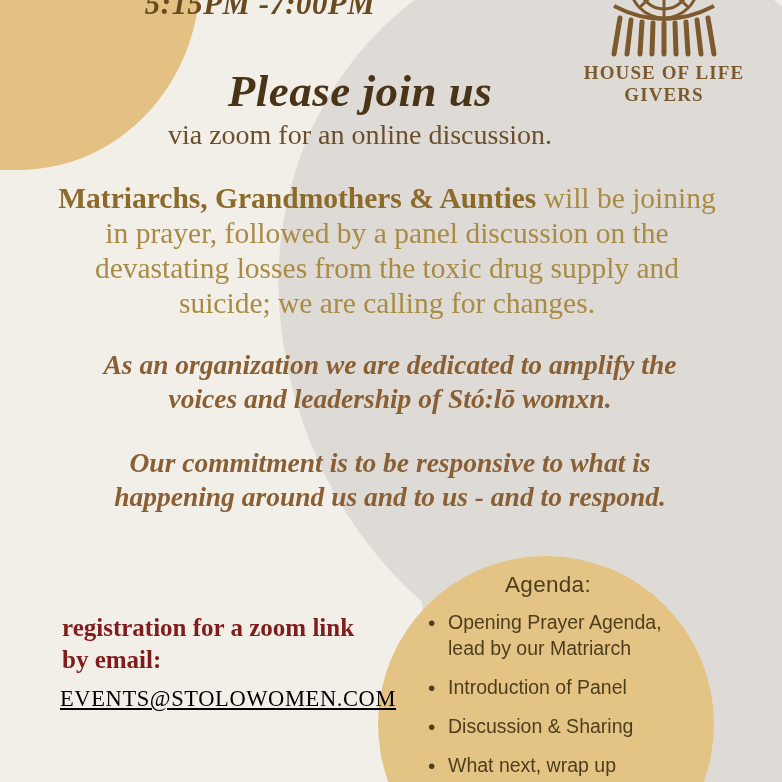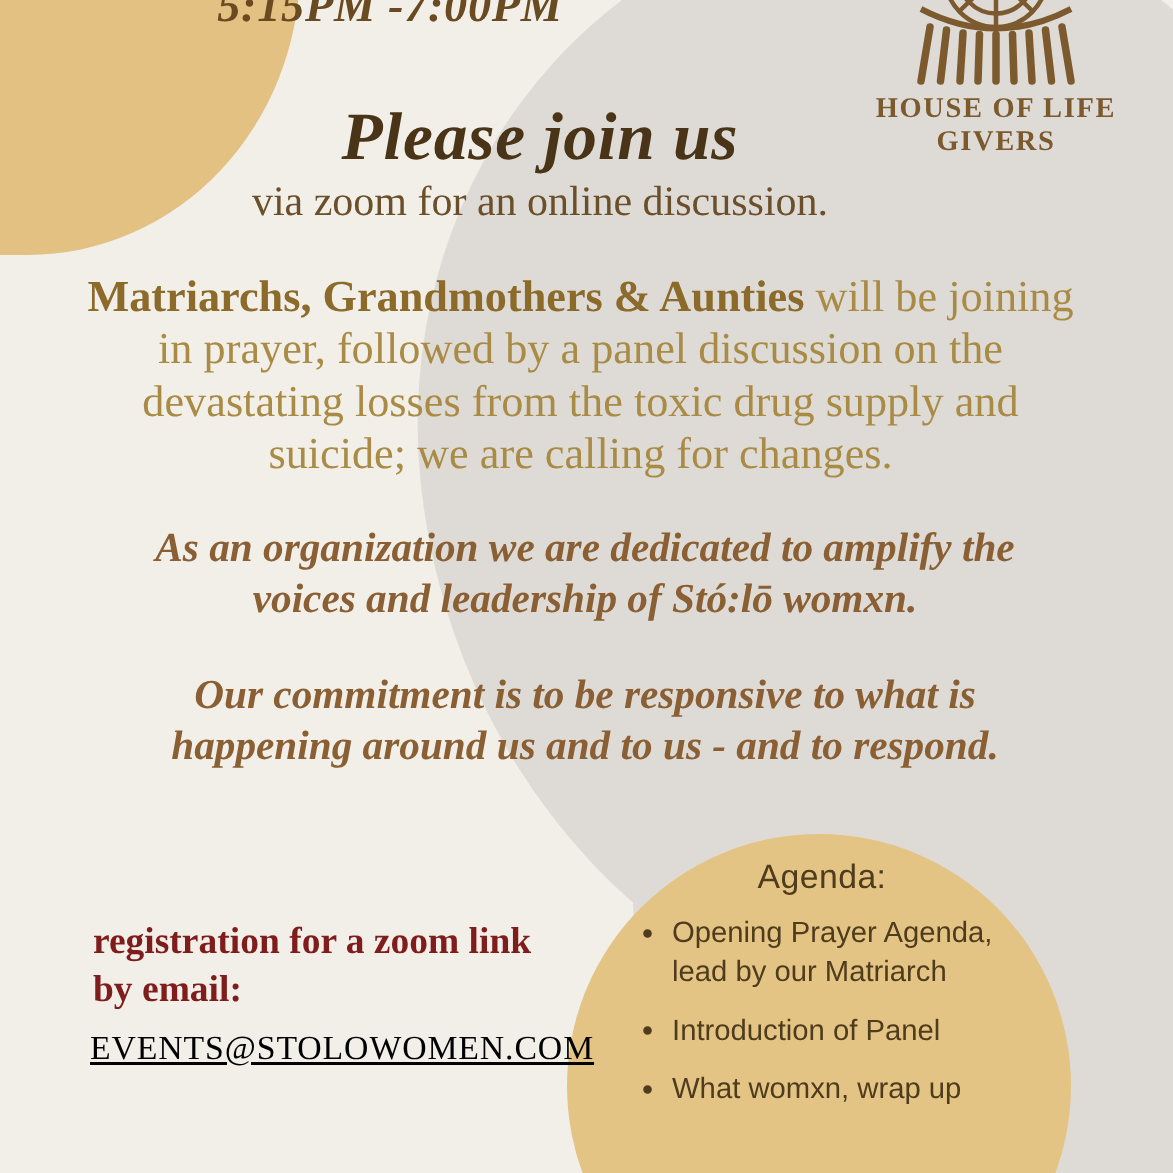--- a/index.html
+++ b/index.html
@@ -280,15 +280,16 @@
 <div class="italic-block-2">Our commitment is to be responsive to what is happening around us and to us - and to respond.</div>
 
 <div class="registration">registration for a zoom link by email:</div>
 <a class="email" href="#">EVENTS@STOLOWOMEN.COM</a>
 
 <div class="agenda">
   <div class="agenda-title">Agenda:</div>
   <ul class="agenda-list">
     <li>Opening Prayer Agenda, lead by our Matriarch</li>
     <li>Introduction of Panel</li>
-    <li>What womxn, wrap up</li>
+    <li>Discussion &amp; Sharing</li>
+    <li>What next, wrap up</li>
   </ul>
 </div>
 
 </body></html>

